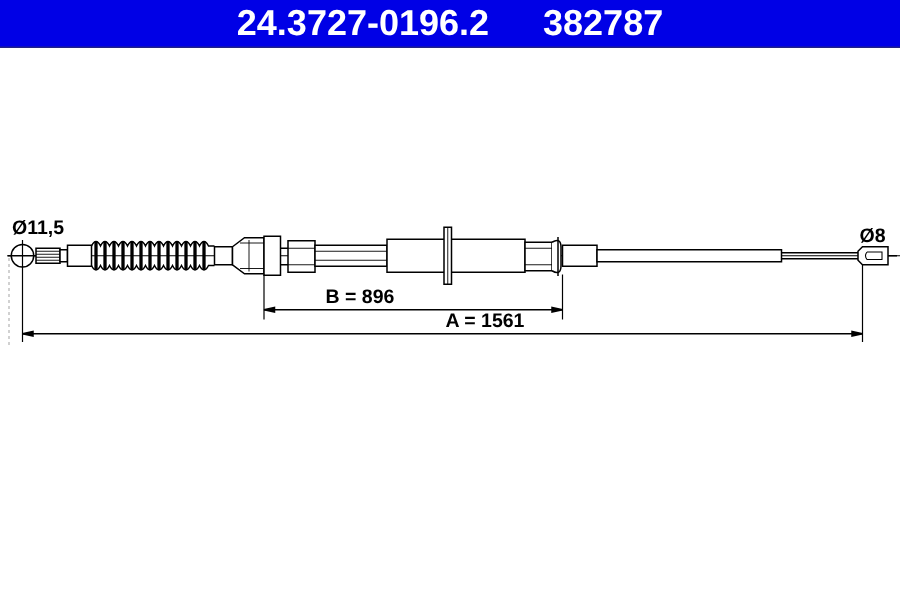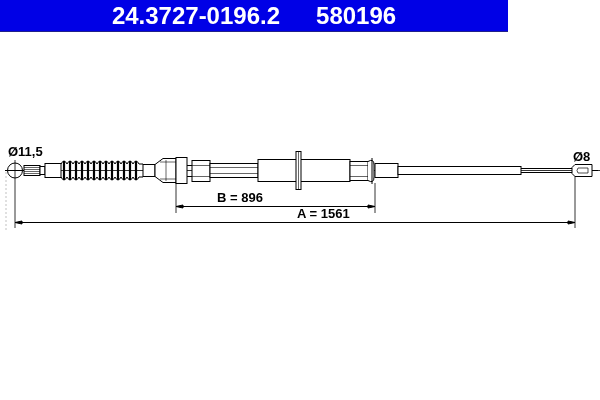--- a/index.html
+++ b/index.html
@@ -1,35 +1,35 @@
 <!DOCTYPE html>
 <html><head>
   <meta charset="utf-8">
   <style>
     html, body { margin: 0; padding: 0; background: #ffffff; }
     body { width: 600px; height: 400px; overflow: hidden; position: relative; font-family: "Liberation Sans", sans-serif; }
     .header {
-      position: absolute; left: 0; top: 0; width: 508px; height: 31px;
+      position: absolute; left: 0; top: 0; width: 600px; height: 31px;
       background: #0000e6; color: #ffffff;
       display: flex; align-items: center; justify-content: center;
       font-weight: bold; font-size: 24px; letter-spacing: 0px;
       border-bottom: 1px solid #20208a;
     }
     .header span { display: inline-block; }
     .header .gap { width: 36px; }
     svg.drawing { position: absolute; left: 0; top: 0; }
     svg text { font-family: "Liberation Sans", sans-serif; font-weight: bold; fill: #000; }
   </style>
 </head>
 <body>
 
 <div class="header">
   <span>24.3727-0196.2</span>
   <span class="gap"></span>
-  <span>580196</span>
+  <span>382787</span>
 </div>
 
 <svg class="drawing" width="600" height="400" viewBox="0 0 600 400">
   <g stroke="#000" stroke-width="1" fill="none">
 
     <line x1="5" y1="170.5" x2="600" y2="170.5" stroke-width="0.8"></line>
 
     <g>
       <circle cx="15" cy="170.5" r="7.5" fill="#fff"></circle>
       <line x1="5" y1="170.5" x2="25" y2="170.5"></line>

